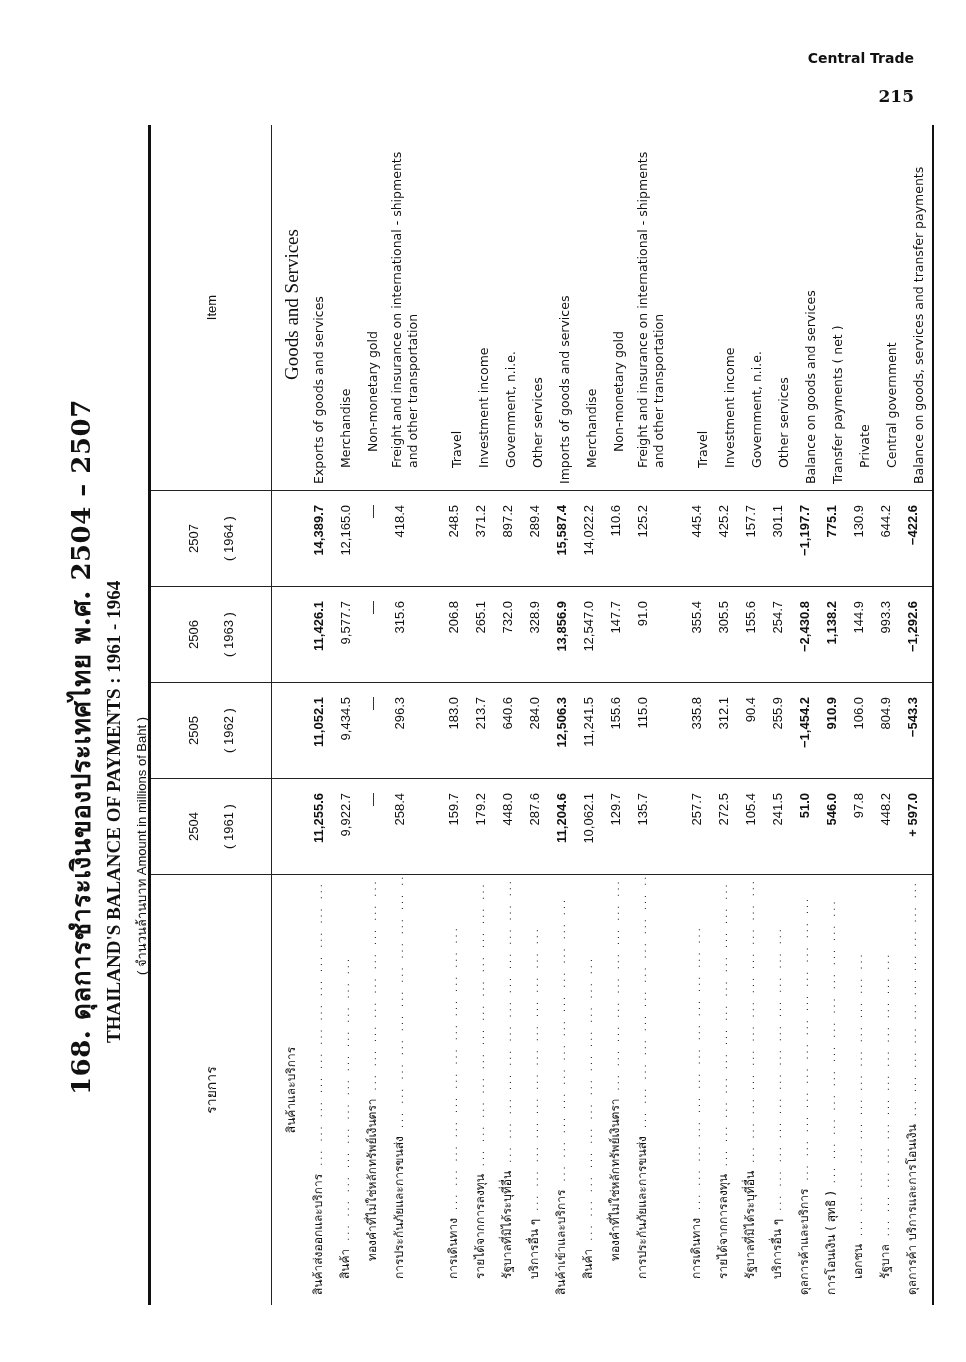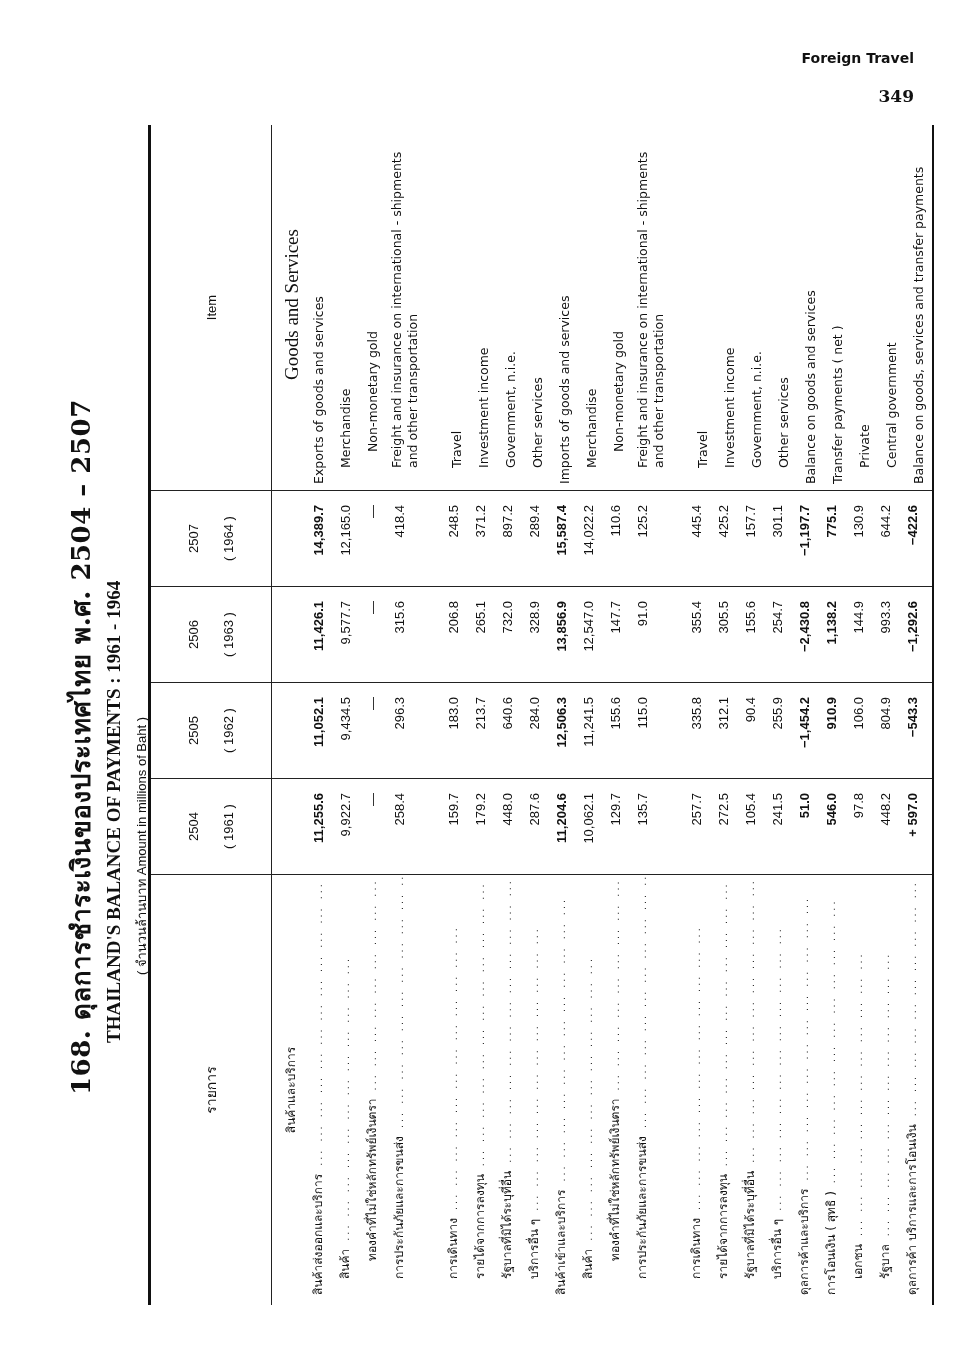--- a/index.html
+++ b/index.html
@@ -47,22 +47,22 @@
   .th-row .dots { flex: 1; overflow: hidden; padding-left: 8px; }
   .i0 { padding-left: 10px; }
   .i1 { padding-left: 26px; }
   .i2 { padding-left: 44px; }
   .ctr { text-align: center; }
   .bold { font-weight: bold; }
 </style>
 </head>
 <body>
 
-<div class="running-head">Foreign Travel</div>
-<div class="page-no">349</div>
+<div class="running-head">Central Trade</div>
+<div class="page-no">215</div>
 
 <div class="sheet">
   <div class="titles">
     <div class="t-thai">
       <span>168.</span>
       <span>ดุลการชำระเงินของประเทศไทย พ.ศ. 2504 – 2507</span>
     </div>
     <div class="t-eng">THAILAND'S BALANCE OF PAYMENTS : 1961 - 1964</div>
     <div class="t-unit">( จำนวนล้านบาท   Amount in millions of Baht )</div>
   </div>

